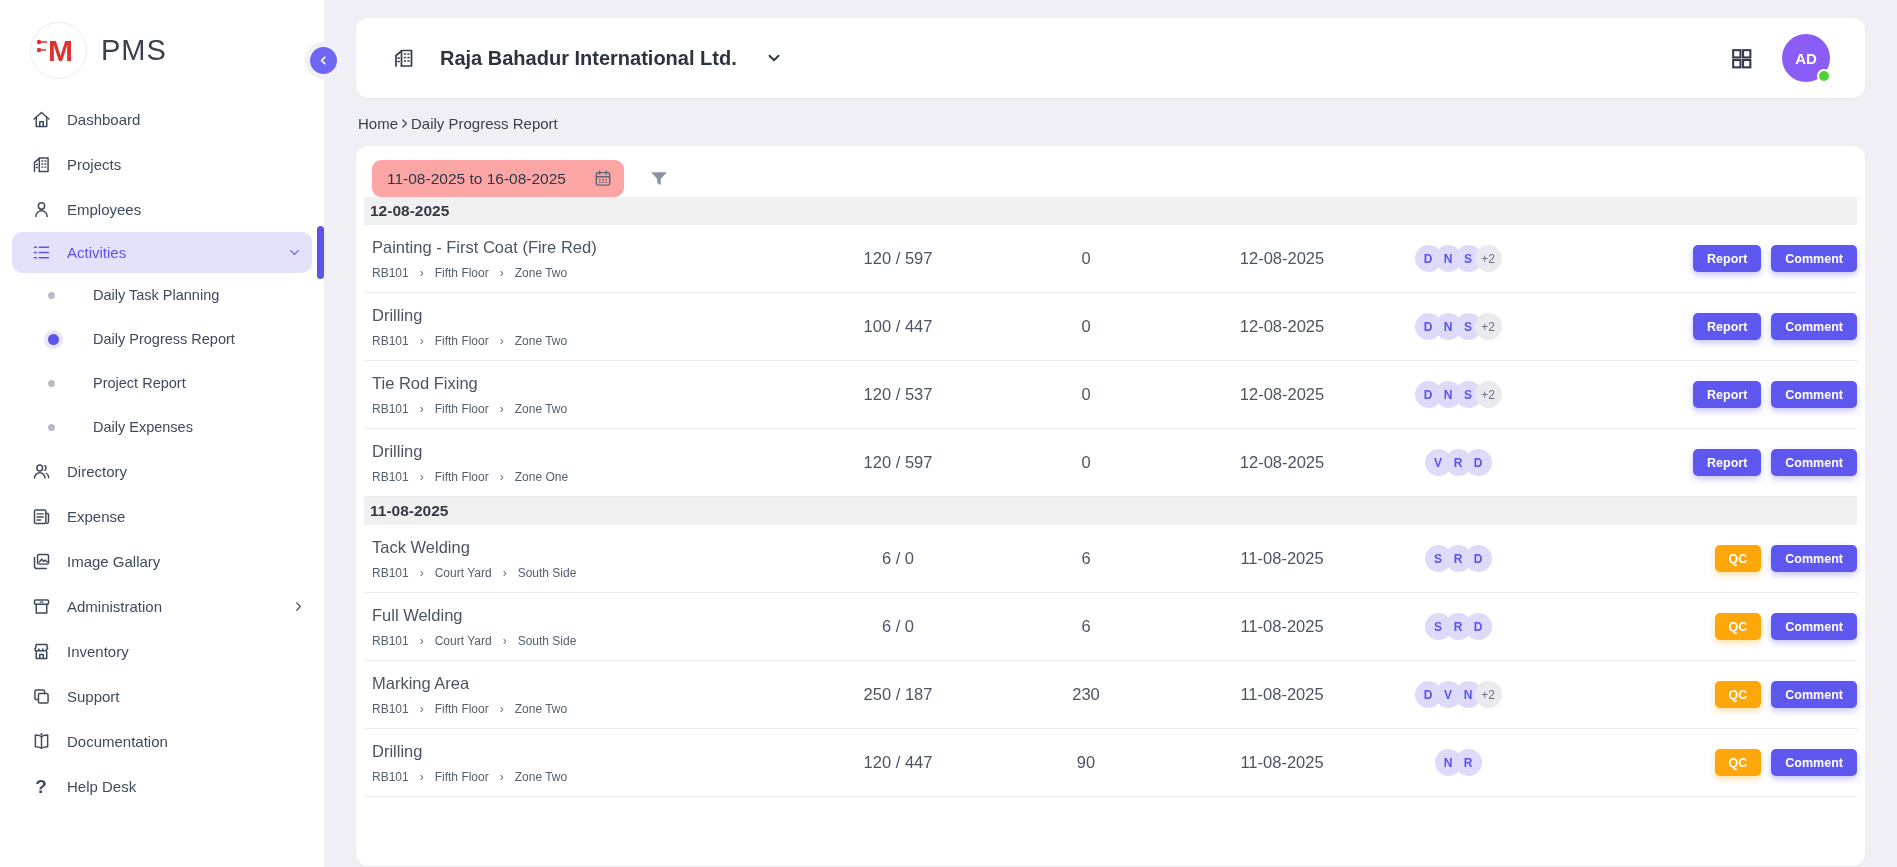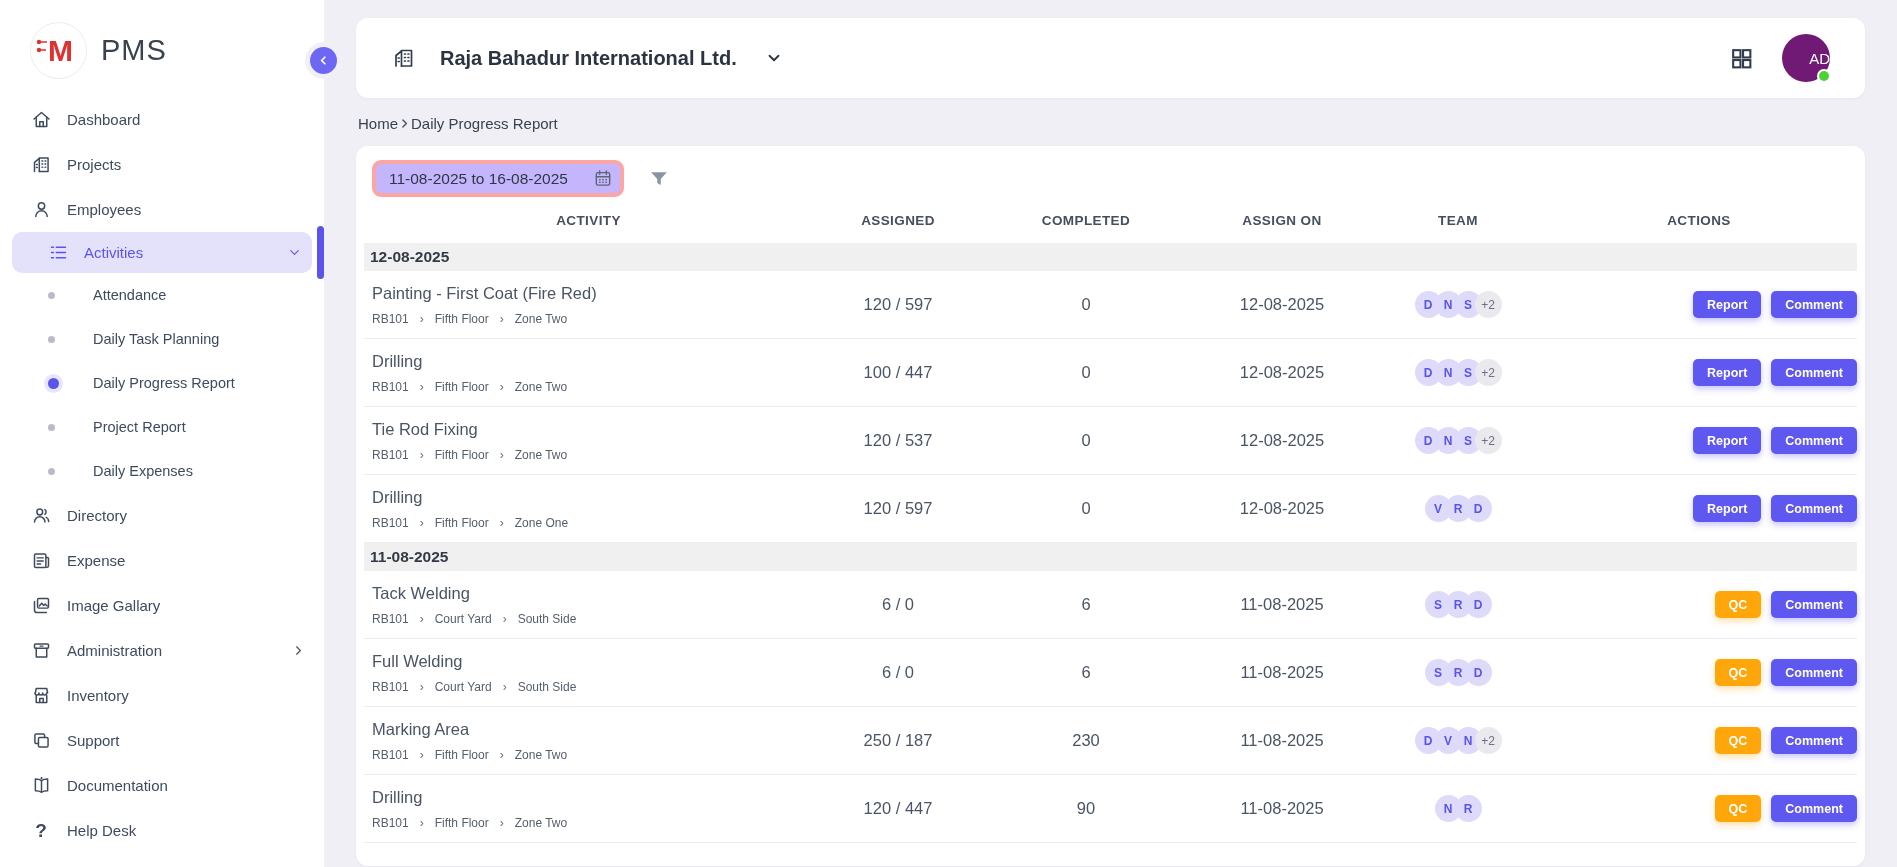--- a/index.html
+++ b/index.html
@@ -14,21 +14,21 @@
                 display:flex; align-items:center; justify-content:center; background:#fff; }
   .logo-badge .m { color:#e03131; font-size:30px; font-weight:bold; margin-left:4px; }
   .logo-badge svg { position:absolute; left:5px; top:15px; }
   .logo-title { font-size:29px; font-weight:normal; color:#39424e; letter-spacing:1px; }
 
   .nav-item { position:relative; display:flex; align-items:center; gap:15px; height:45px; padding:0 18px 0 30px;
               font-size:15px; color:#3e4b5e; cursor:pointer; }
   .nav-item .nav-icon { width:22px; height:22px; display:flex; align-items:center; justify-content:center; color:#3e4b5e; }
   .nav-item .nav-icon svg { width:21px; height:21px; }
   .nav-item .q { font-size:19px; font-weight:bold; color:#3e4b5e; }
-  .nav-item.active { background:#e4e1fb; color:#5a54ea; margin:0 12px; padding:0 10px 0 35px; border-radius:10px; height:41px; }
+  .nav-item.active { background:#e4e1fb; color:#5a54ea; margin:0 12px; padding:0 10px 0 18px; border-radius:10px; height:41px; }
   .nav-item.active .nav-icon { color:#5a54ea; }
   .nav-item .nav-caret { margin-left:auto; display:flex; color:inherit; }
   .nav-item .nav-caret svg { width:15px; height:15px; }
   .active-bar { position:absolute; right:-12px; top:-6px; width:7px; height:53px; background:#5b54e8; border-radius:4px; }
 
   .sub-item { display:flex; align-items:center; height:44px; padding-left:48px; font-size:14.5px; color:#3e4b5e; cursor:pointer; }
   .sub-dot { width:7px; height:7px; border-radius:50%; background:#b9bcc4; margin-right:38px; flex:0 0 auto; }
   .sub-dot.active { width:11px; height:11px; background:#5b54e8; box-shadow:0 0 0 4px #e8e6fb; margin-right:34px; }
 
   
@@ -43,35 +43,35 @@
             display:flex; align-items:center; padding:0 35px 0 36px; }
   .company { display:flex; align-items:center; gap:24px; cursor:pointer; }
   .company .b-icon { color:#323c4c; display:flex; }
   .company .b-icon svg { width:24px; height:24px; }
   .company-name { font-size:20px; font-weight:bold; color:#2b3441; }
   .company .caret { display:flex; color:#2b3441; margin-left:4px; }
   .company .caret svg { width:18px; height:18px; }
   .topbar-right { margin-left:auto; display:flex; align-items:center; gap:28px; }
   .grid-btn { background:none; border:none; color:#323c4c; cursor:pointer; display:flex; }
   .grid-btn svg { width:25px; height:25px; }
-  .avatar { position:relative; width:48px; height:48px; border-radius:50%; background:#701a75; color:#fff;
-            font-size:15px; font-weight:normal; display:flex; align-items:center; justify-content:flex-end; cursor:pointer; }
+  .avatar { position:relative; width:48px; height:48px; border-radius:50%; background:#8b5cf6; color:#fff;
+            font-size:15px; font-weight:bold; display:flex; align-items:center; justify-content:center; cursor:pointer; }
   .avatar .dot { position:absolute; right:-1px; bottom:-1px; width:14px; height:14px; border-radius:50%;
                  background:#4cd137; border:2px solid #fff; }
 
   .breadcrumb { display:flex; align-items:center; gap:0; margin:17px 2px 14px; font-size:15px; color:#39424e; }
   .breadcrumb .bc-sep { display:flex; color:#4a5460; }
   .breadcrumb .bc-sep svg { width:13px; height:13px; }
   .bc-link { cursor:pointer; }
 
   .content-card { background:#fff; border-radius:12px; box-shadow:0 1px 3px rgba(20,20,43,.04);
                   padding:14px 8px 0; height:720px; }
   .filter-row { display:flex; align-items:center; gap:24px; padding-left:8px; }
-  .date-input { width:252px; height:37px; border:4px solid #fca5a5; border-radius:9px; padding:0 38px 0 13px;
-                font-size:15.5px; color:#2e3845; font-family:inherit; background:#c4b5fd; }
+  .date-input { width:252px; height:37px; border:2px solid #fca5a5; border-radius:9px; padding:0 38px 0 13px;
+                font-size:15.5px; color:#2e3845; font-family:inherit; background:#fca5a5; }
   .date-wrap { position:relative; }
   .date-wrap .cal { position:absolute; right:11px; top:8px; color:#5d6673; pointer-events:none; }
   .date-wrap .cal svg { width:20px; height:20px; }
   .funnel-btn { background:none; border:none; color:#8b93a2; cursor:pointer; display:flex; }
   .funnel-btn svg { width:22px; height:22px; }
 
   
   .t-head, .t-row { display:grid; grid-template-columns:1fr 170px 206px 186px 166px 316px; align-items:center; }
   .t-head { height:46px; }
   .t-head .th { font-size:13.5px; font-weight:bold; color:#454f5e; letter-spacing:.4px; text-align:center; }
@@ -154,24 +154,20 @@
           <span class="nav-caret">
             <svg viewBox="0 0 24 24" fill="none" stroke="currentColor" stroke-width="1.7" stroke-linecap="round" stroke-linejoin="round">
               <path d="m6 9 6 6 6-6"></path>
             </svg>
           </span>
           <span class="active-bar"></span>
         </div>
         <div class="subnav">
           <div class="sub-item">
             <span class="sub-dot"></span>
-            <span class="sub-label">Attendance</span>
-          </div>
-          <div class="sub-item">
-            <span class="sub-dot"></span>
             <span class="sub-label">Daily Task Planning</span>
           </div>
           <div class="sub-item">
             <span class="sub-dot active"></span>
             <span class="sub-label">Daily Progress Report</span>
           </div>
           <div class="sub-item">
             <span class="sub-dot"></span>
             <span class="sub-label">Project Report</span>
           </div>
@@ -327,28 +323,20 @@
             </svg>
           </span>
         </span>
         <button class="funnel-btn">
           <svg viewBox="0 0 24 24" fill="currentColor">
               <path d="M3.5 4.5h17l-6.6 7.6v6.4l-3.8-2.2v-4.2z"></path>
             </svg>
         </button>
       </div>
 
-      <div class="t-head">
-        <div class="th first">ACTIVITY</div>
-        <div class="th">ASSIGNED</div>
-        <div class="th">COMPLETED</div>
-        <div class="th">ASSIGN ON</div>
-        <div class="th">TEAM</div>
-        <div class="th">ACTIONS</div>
-      </div>
 
       <div id="table-body">
           <div class="group-row">
             <span>12-08-2025</span>
           </div>
           <div class="t-row">
             <div class="cell activity">
               <div class="a-title">Painting - First Coat (Fire Red)</div>
               <div class="a-path">
                 <span>RB101</span>

